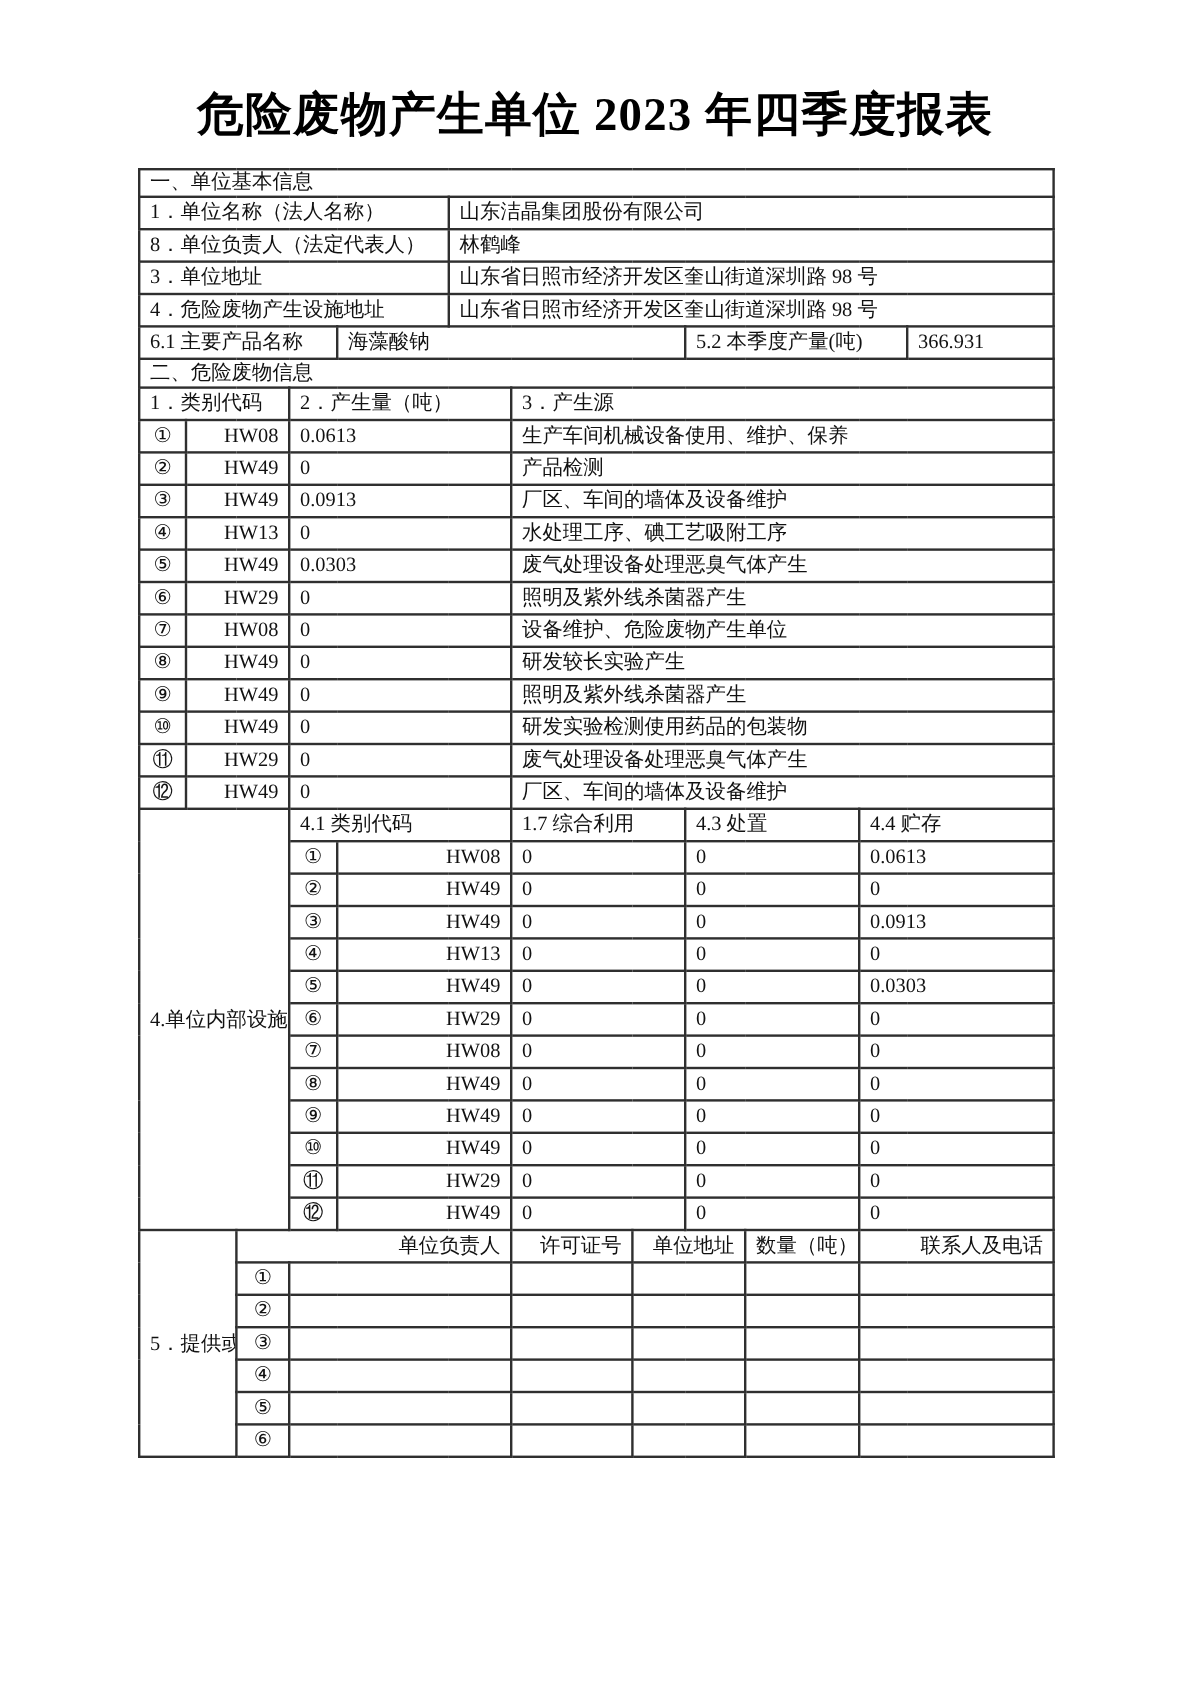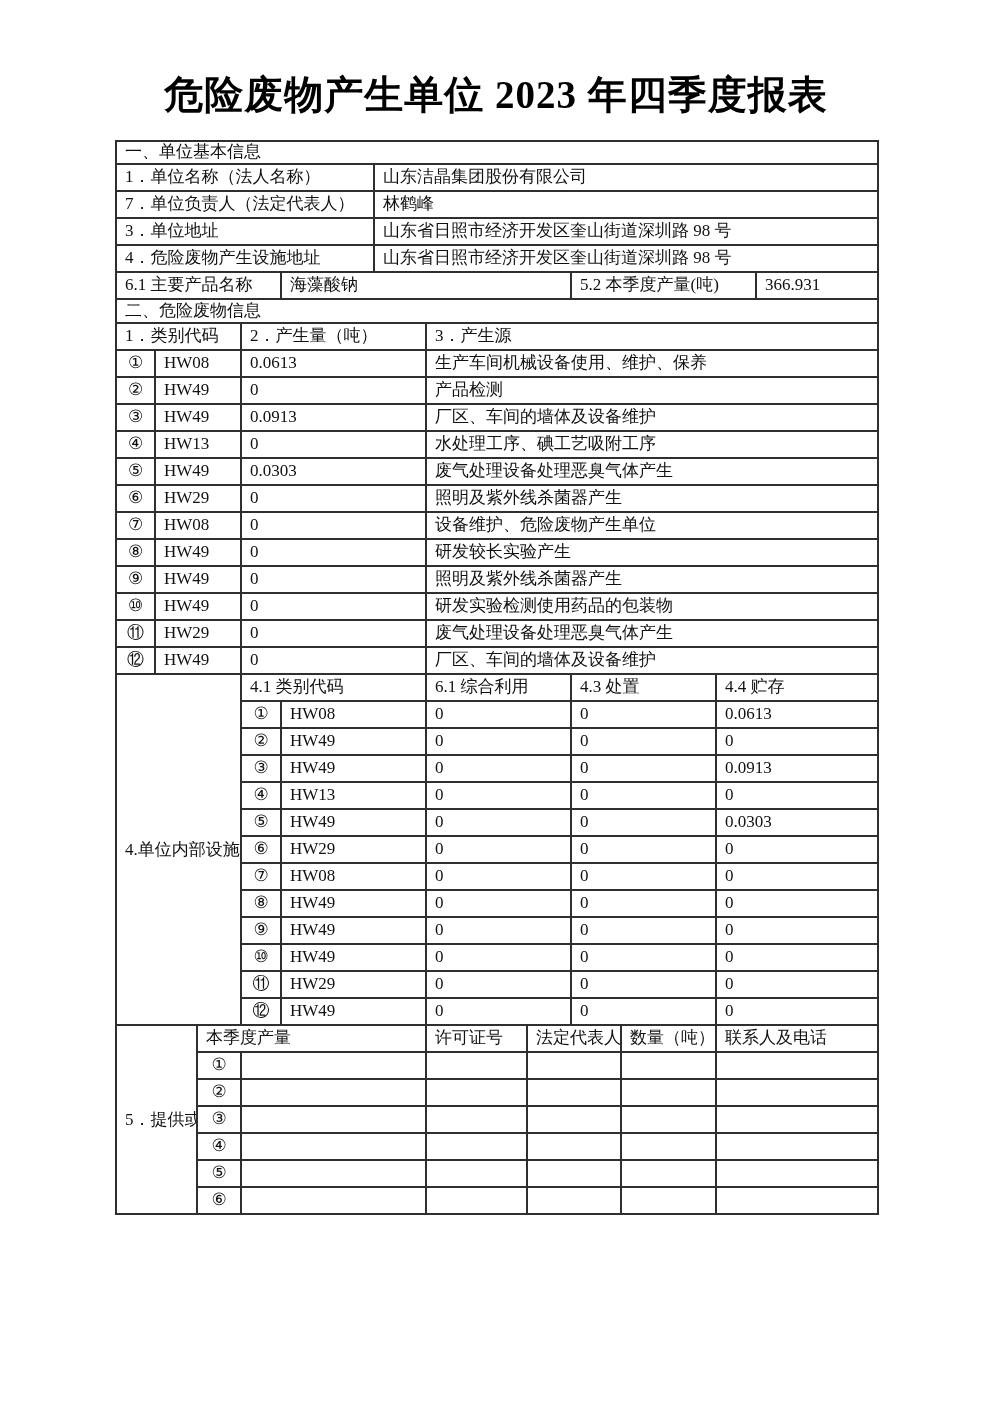--- a/index.html
+++ b/index.html
@@ -30,21 +30,21 @@
     font-size:17px;
     line-height:1.2;
     padding:0 8px;
     vertical-align:middle;
     white-space:nowrap;
     overflow:hidden;
   }
   tr.r-sec{height:23px;}
   tr.r-sec2{height:24px;margin-left:42px;}
   tr.r{height:27px;}
-  td.ctr{text-align:left;padding:0 2px;}
+  td.ctr{text-align:right;padding:0 2px;}
   td.num{text-align:center;padding:0;}
   td.hsep{border-bottom:3px solid #6e6e6e;margin-top:32px;}
   td.vlabel{
     white-space:normal;
     text-align:justify;
     padding:0 6px;
     vertical-align:middle;
   }
   td.vlabel.big{line-height:33px;}
   td.vlabel.small{line-height:31px;}
@@ -74,21 +74,21 @@
 
     <tbody>
         <tr class="r-sec">
       <td colspan="12">一、单位基本信息</td>
     </tr>
     <tr class="r">
       <td colspan="5">1．单位名称（法人名称）</td>
       <td colspan="7">山东洁晶集团股份有限公司</td>
     </tr>
     <tr class="r">
-      <td colspan="5">7．单位负责人（法定代表人）</td>
+      <td colspan="5">8．单位负责人（法定代表人）</td>
       <td colspan="7">林鹤峰</td>
     </tr>
     <tr class="r">
       <td colspan="5">3．单位地址</td>
       <td colspan="7">山东省日照市经济开发区奎山街道深圳路 98 号</td>
     </tr>
     <tr class="r">
       <td colspan="5">4．危险废物产生设施地址</td>
       <td colspan="7">山东省日照市经济开发区奎山街道深圳路 98 号</td>
     </tr>
@@ -177,21 +177,21 @@
     <tr class="r">
       <td class="num">⑫</td>
       <td colspan="2" class="ctr">HW49</td>
       <td colspan="3">0</td>
       <td colspan="6">厂区、车间的墙体及设备维护</td>
     </tr>
 
     <tr class="r">
       <td colspan="3" rowspan="13" class="vlabel big">4.单位内部设施处置利用贮存量（吨）</td>
       <td colspan="3" class="hsep">4.1 类别代码</td>
-      <td colspan="2" class="hsep">6.1 综合利用</td>
+      <td colspan="2" class="hsep">1.7 综合利用</td>
       <td colspan="2" class="hsep">4.3 处置</td>
       <td colspan="2" class="hsep">4.4 贮存</td>
     </tr>
     <tr class="r">
       <td class="num">①</td>
       <td colspan="2" class="ctr">HW08</td>
       <td colspan="2">0</td>
       <td colspan="2">0</td>
       <td colspan="2">0.0613</td>
     </tr>
@@ -268,23 +268,23 @@
     <tr class="r">
       <td class="num">⑫</td>
       <td colspan="2" class="ctr">HW49</td>
       <td colspan="2">0</td>
       <td colspan="2">0</td>
       <td colspan="2">0</td>
     </tr>
 
     <tr class="r">
       <td colspan="2" rowspan="7" class="vlabel small">5．提供或委托外单位处置利用情况</td>
-      <td colspan="4" class="ctr hsep">本季度产量</td>
+      <td colspan="4" class="ctr hsep">单位负责人</td>
       <td class="ctr hsep">许可证号</td>
-      <td colspan="2" class="ctr hsep">法定代表人</td>
+      <td colspan="2" class="ctr hsep">单位地址</td>
       <td class="ctr hsep">数量（吨）</td>
       <td colspan="2" class="ctr hsep">联系人及电话</td>
     </tr>
     <tr class="r">
       <td class="num">①</td>
       <td colspan="3"></td>
       <td></td>
       <td colspan="2"></td>
       <td></td>
       <td colspan="2"></td>

